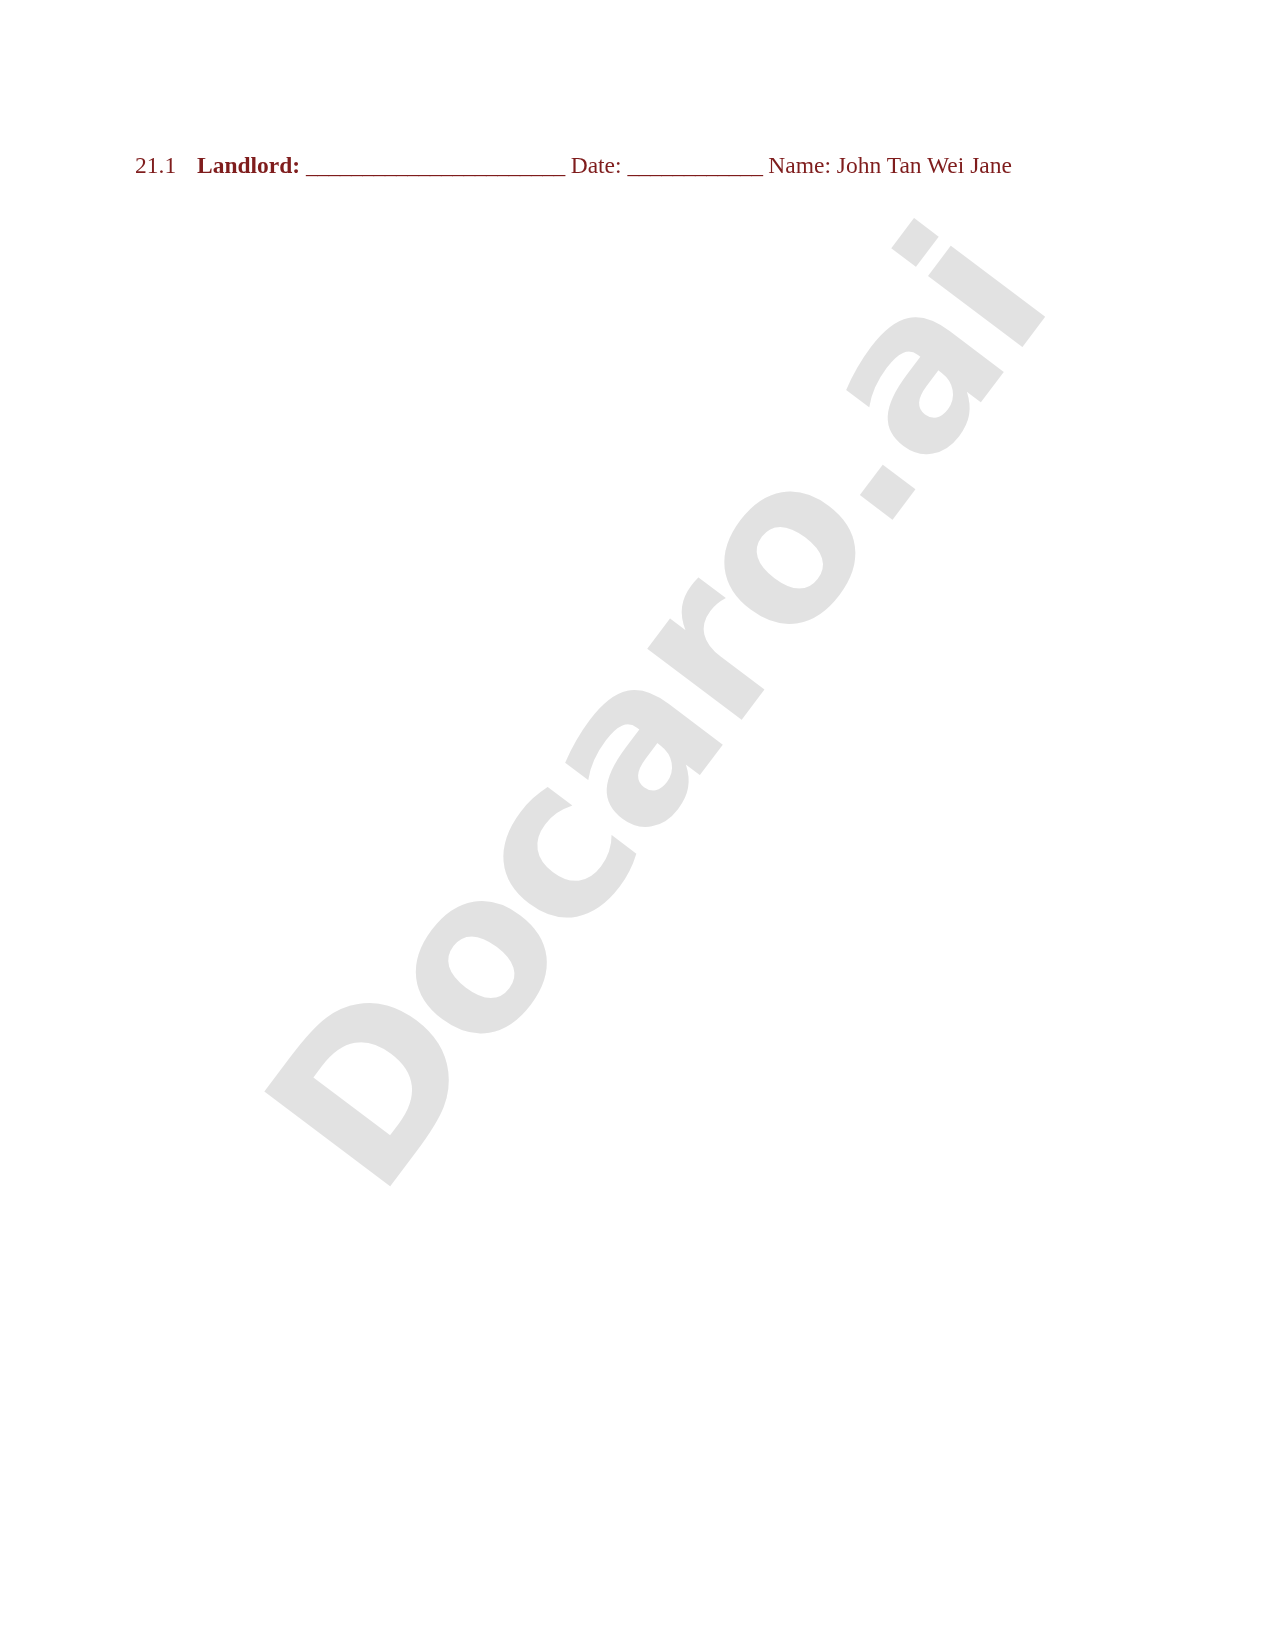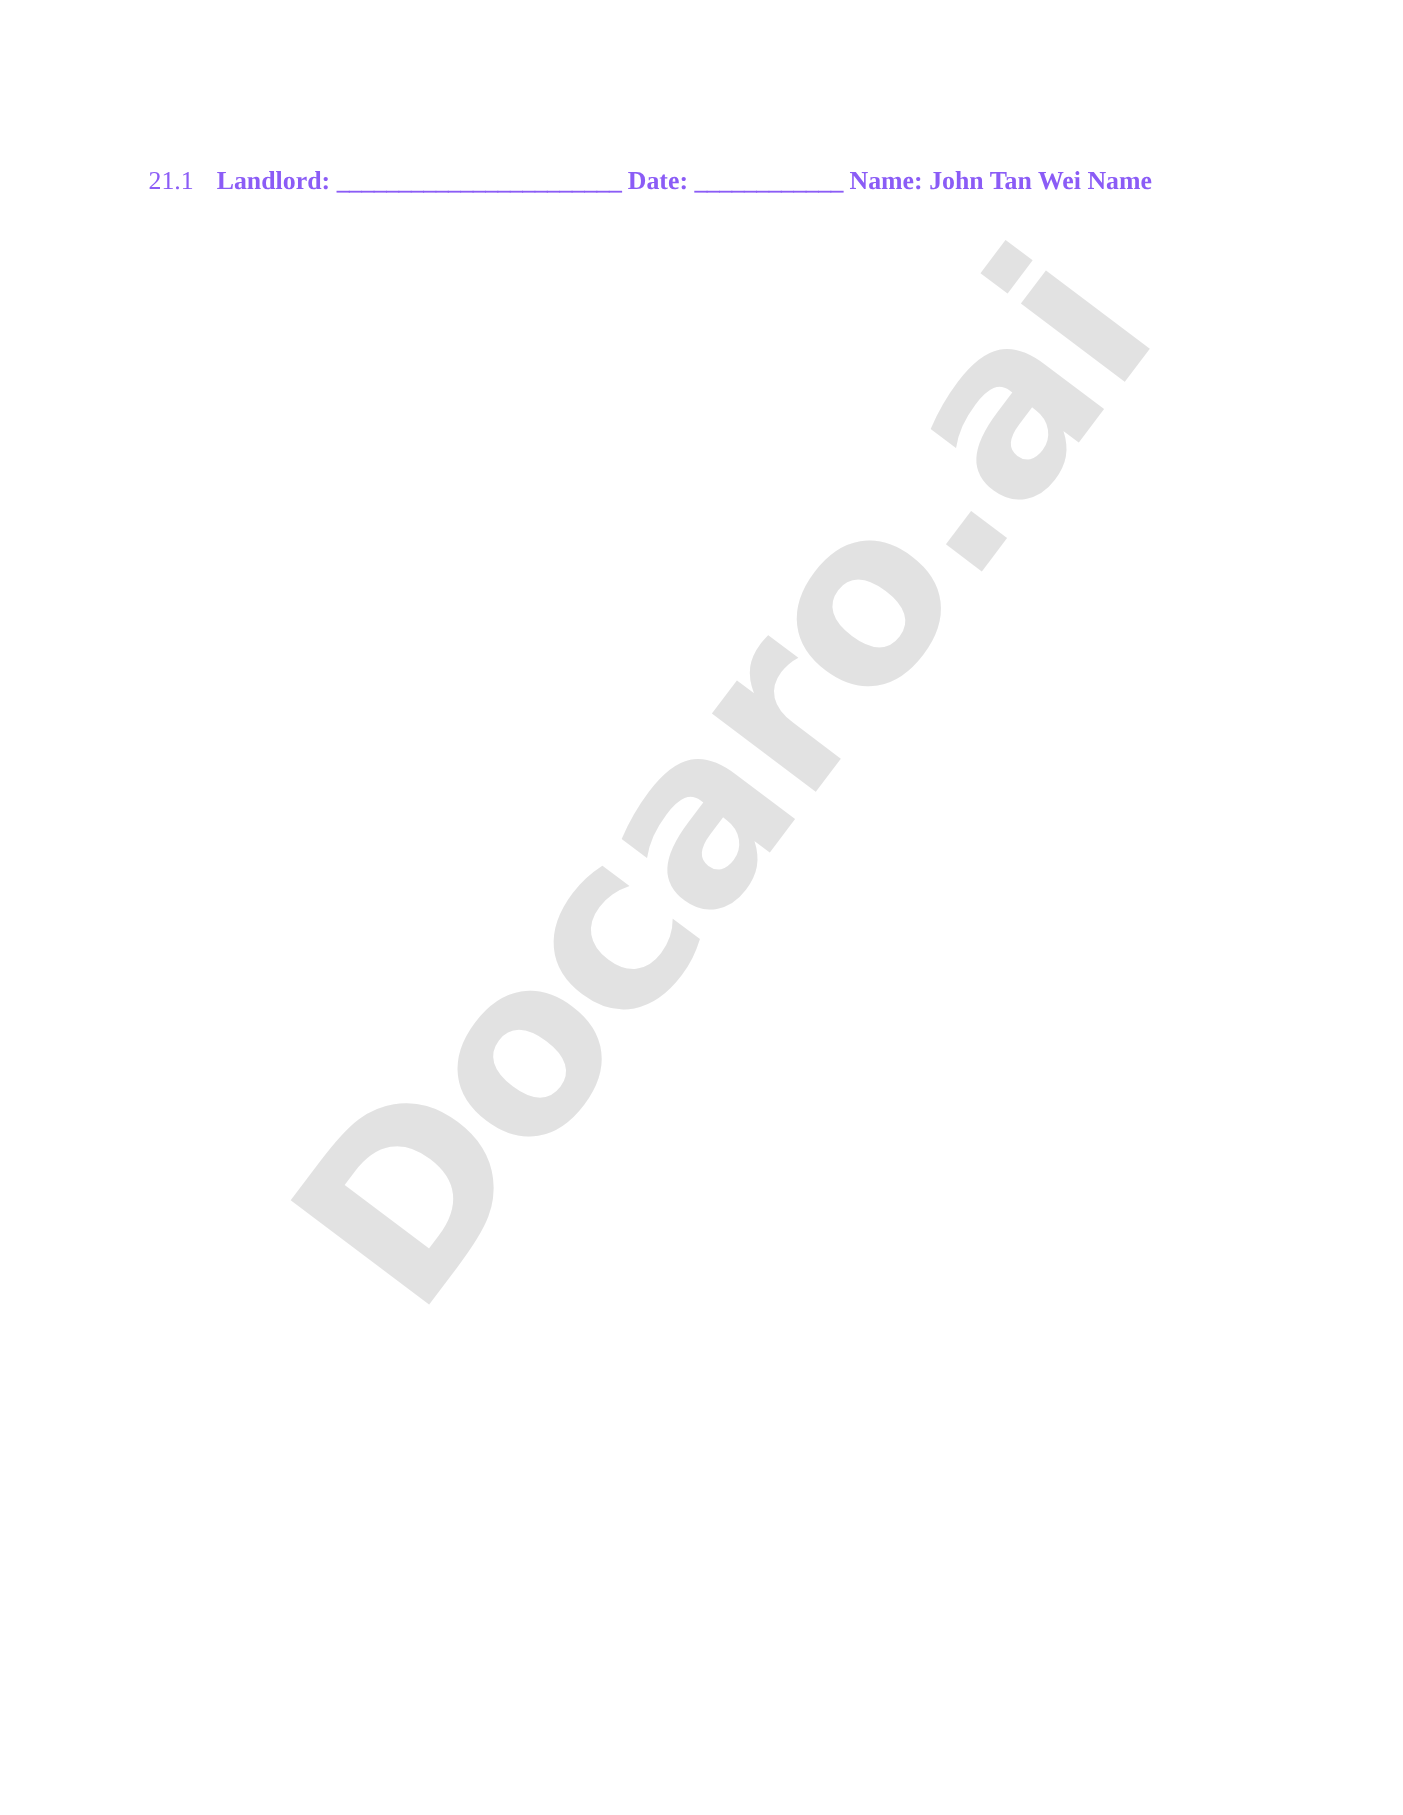--- a/index.html
+++ b/index.html
@@ -49,21 +49,21 @@
     position: relative;
     z-index: 2;
     padding: 150px 130px 0 135px;
   }
 
   .clause {
     display: flex;
     align-items: baseline;
     font-size: 23.5px;
     line-height: 1.3;
-    color: #8b5cf6;
+    color: #7f1d1d;
     margin-bottom: 19px;
   }
   .clause-num {
     width: 62px;
     flex: 0 0 62px;
     font-size: 23.5px;
   }
   .clause-body {
     flex: 1 1 auto;
     white-space: nowrap;
@@ -72,21 +72,21 @@
     font-weight: bold;
     font-family: Liberation Serif, serif;
   }
   .blank-long {
     letter-spacing: -0.5px;
   }
   .blank-short {
     letter-spacing: -0.5px;
   }
   .plain {
-    font-weight: bold;
+    font-weight: normal;
   }
 </style>
 </head>
 <body>
 
 <div class="page">
 
   <div class="watermark">
     <div class="watermark-text">Docaro.ai</div>
   </div>
@@ -94,19 +94,19 @@
   <div class="content">
 
     <div class="clause">
       <div class="clause-num">21.1</div>
       <div class="clause-body">
         <span class="role-label">Landlord:</span>
         <span class="blank-long plain">_______________________</span>
         <span class="plain">Date:</span>
         <span class="blank-short plain">____________</span>
         <span class="plain">Name:</span>
-        <span class="plain">John Tan Wei Name</span>
+        <span class="plain">John Tan Wei Jane</span>
       </div>
     </div>
 
 
   </div>
 </div>
 
 </body></html>

